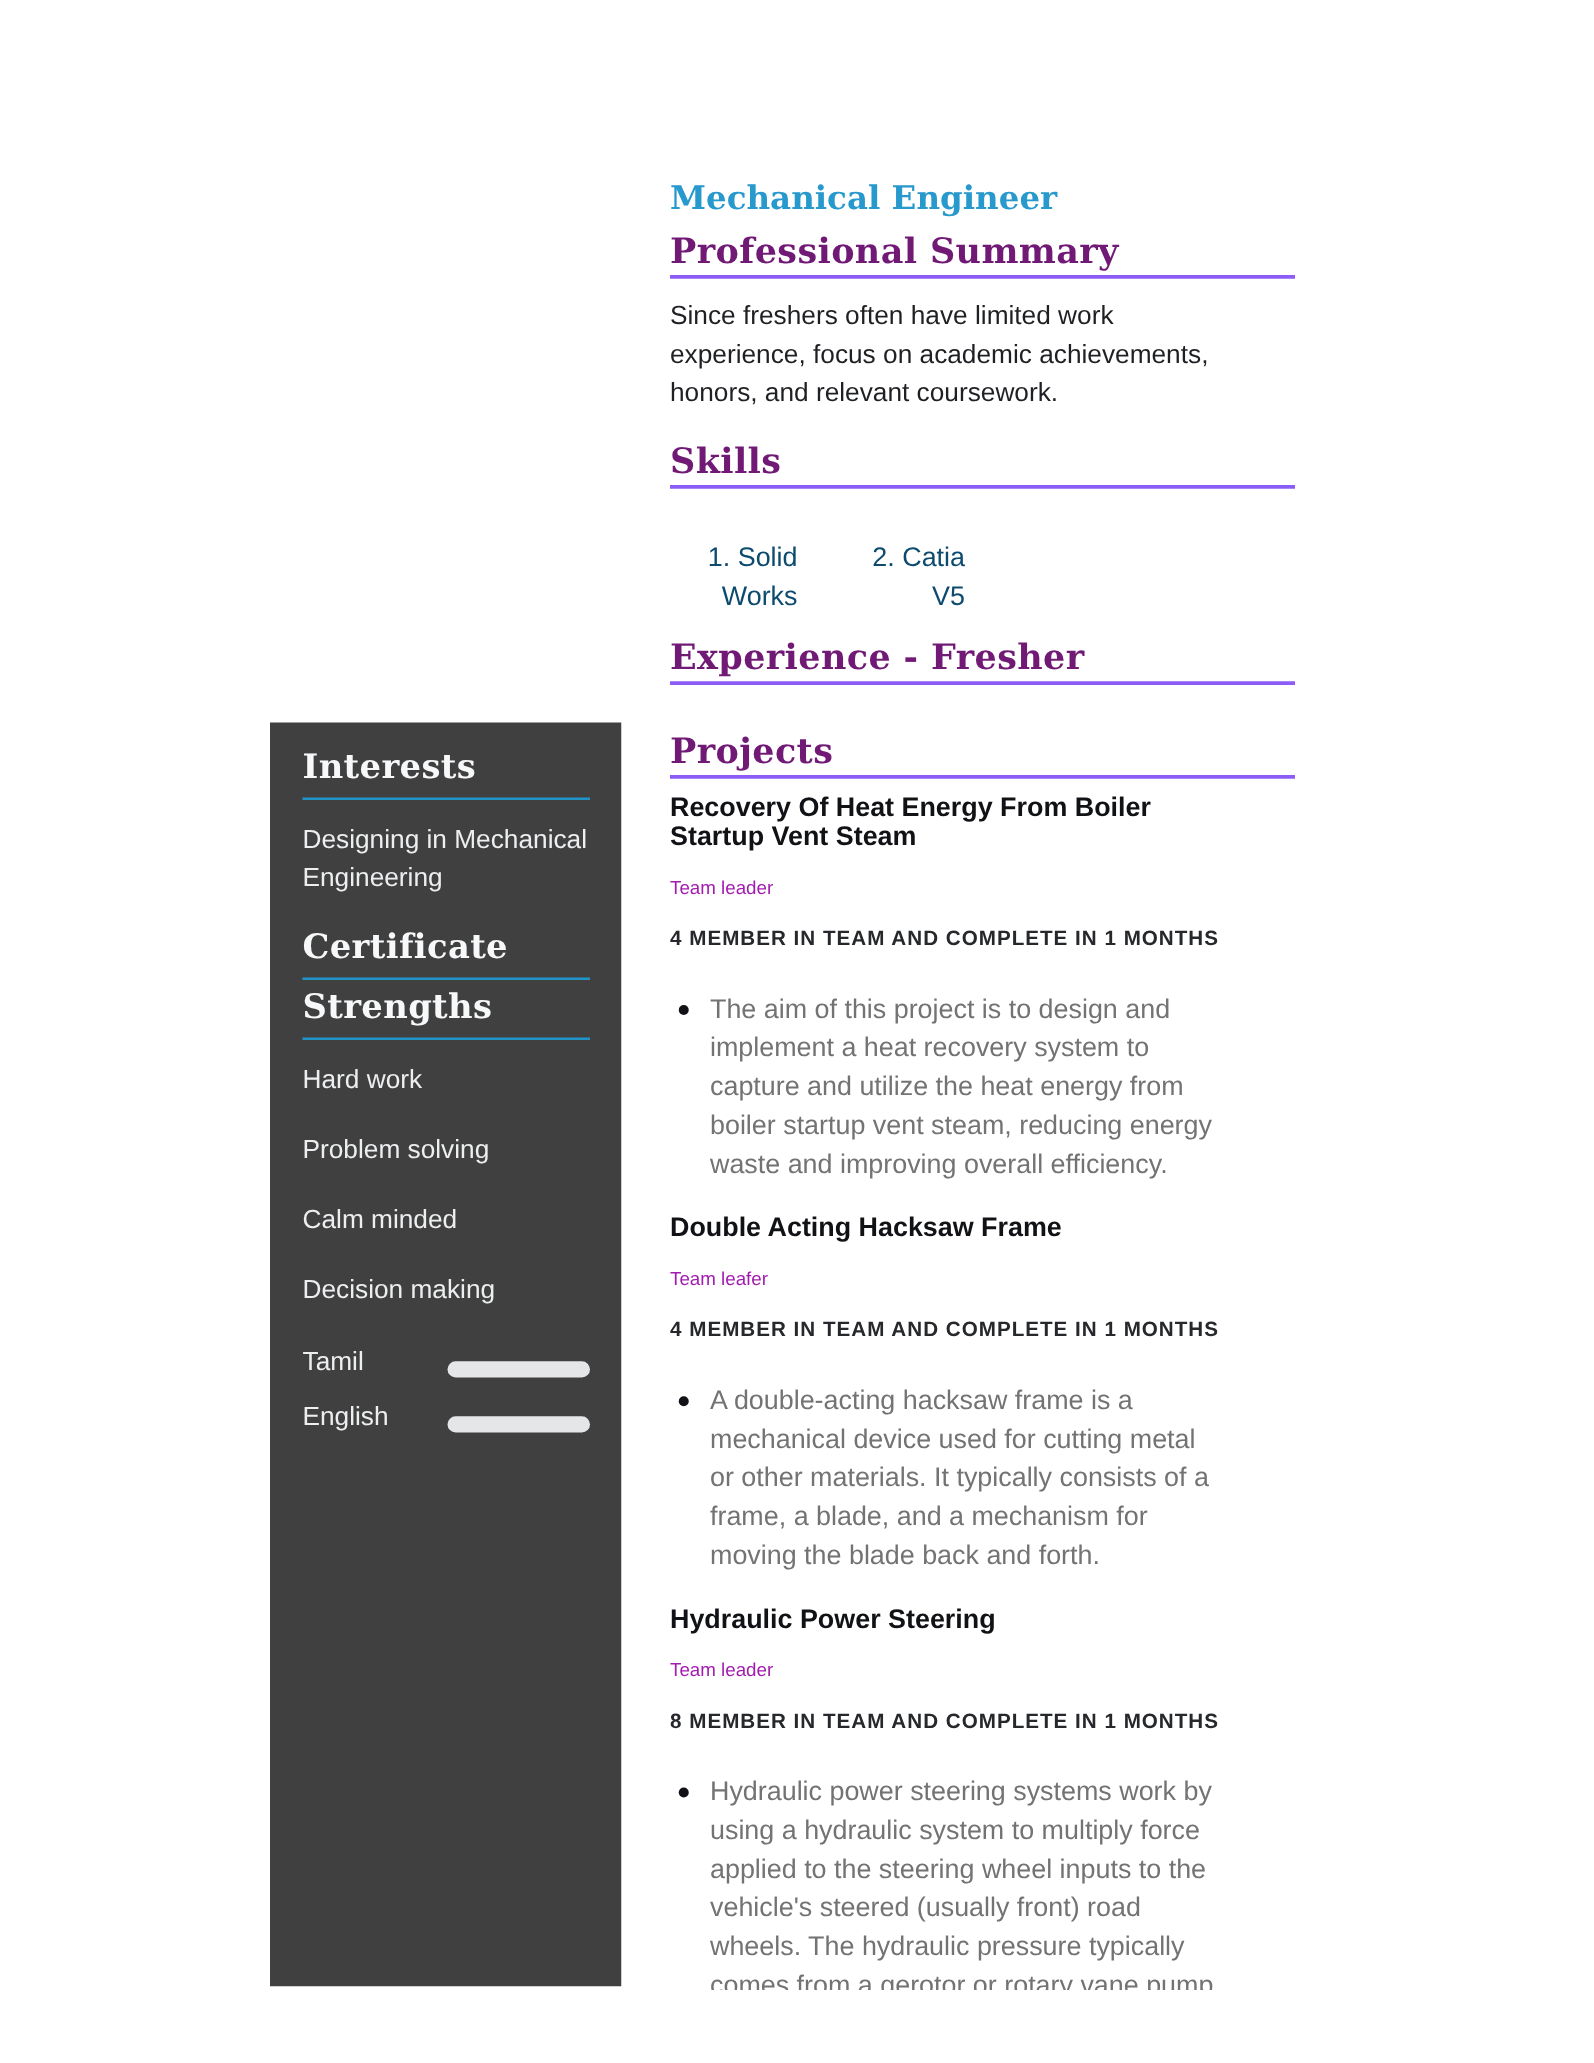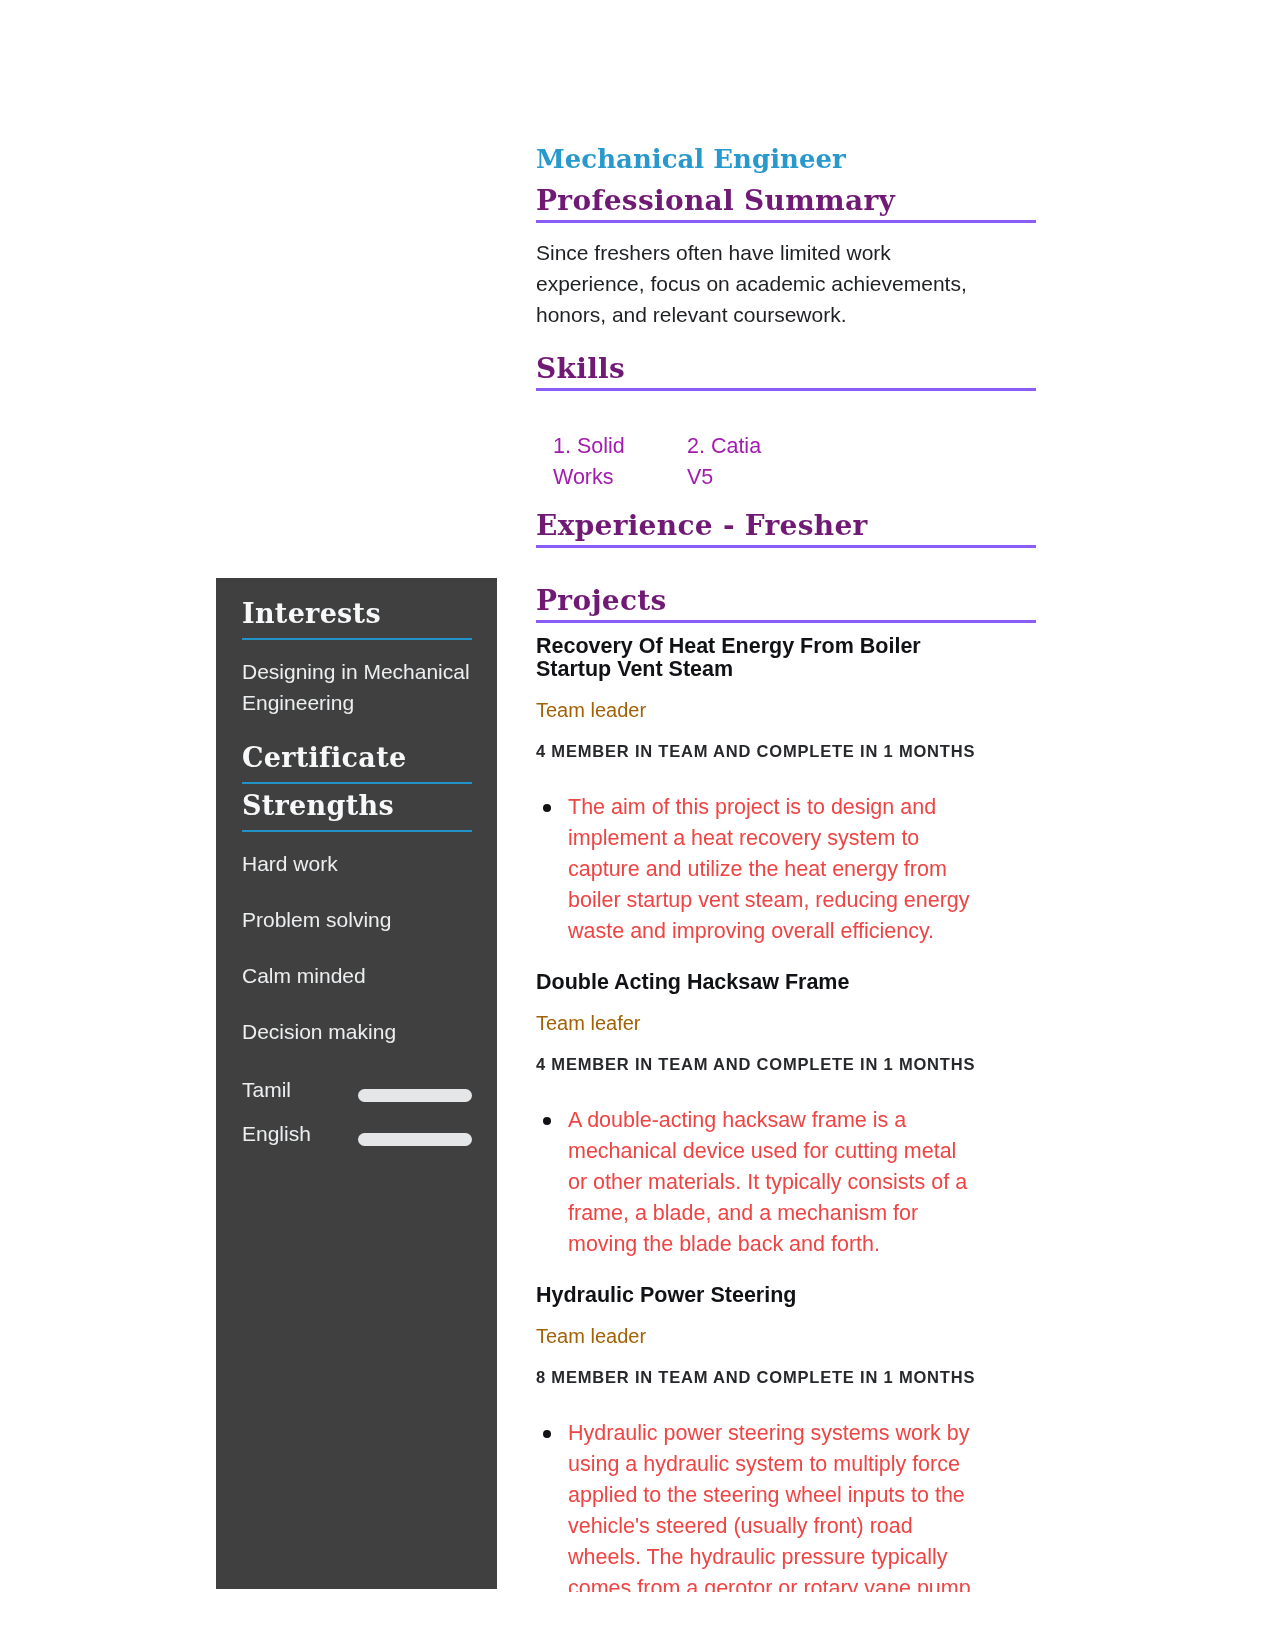--- a/index.html
+++ b/index.html
@@ -47,38 +47,38 @@
   }
   .summary-text {
     margin-top: 14px; margin-bottom: 22px;
     font-size: 21px; line-height: 31px; color: #1e2023; max-width: 448px;
   }
   .skills-list {
     margin-top: 40px; margin-bottom: 16px;
     list-style-position: inside; padding-left: 17px;
     display: flex; gap: 49px;
   }
-  .skills-list li { width: 85px; font-size: 21.5px; line-height: 31px; color: #a21caf; }
+  .skills-list li { width: 85px; font-size: 21.5px; line-height: 31px; color: #0c4a6e; text-align: right; }
 
   .projects-heading { margin-top: 36px; margin-bottom: 12px; }
 
   .project-title {
     font-weight: bold; font-size: 21.5px; line-height: 23px; color: #111215;
     max-width: 450px; margin-top: 24px;
   }
   .project-title.first { margin-top: 0; }
-  .project-role { margin-top: 14px; font-size: 20px; line-height: 31px; color: #a16207; }
+  .project-role { margin-top: 14px; font-size: 15px; line-height: 31px; color: #a21caf; }
   .project-team {
     margin-top: 12px; font-size: 16.5px; line-height: 26px; font-weight: bold;
     color: #26282b; letter-spacing: 0.8px;
   }
   .project-bullets { margin-top: 28px; list-style: none; max-width: 444px; }
   .project-bullets li {
     position: relative; padding-left: 32px;
-    font-size: 21.5px; line-height: 31px; color: #ef4444;
+    font-size: 21.5px; line-height: 31px; color: #737373;
   }
   .project-bullets li::before {
     content: ""; position: absolute; left: 7px; top: 12px;
     width: 8px; height: 8px; border-radius: 50%; background: #111215;
   }
 </style>
 </head>
 <body>
 
 <div class="page-clip">

